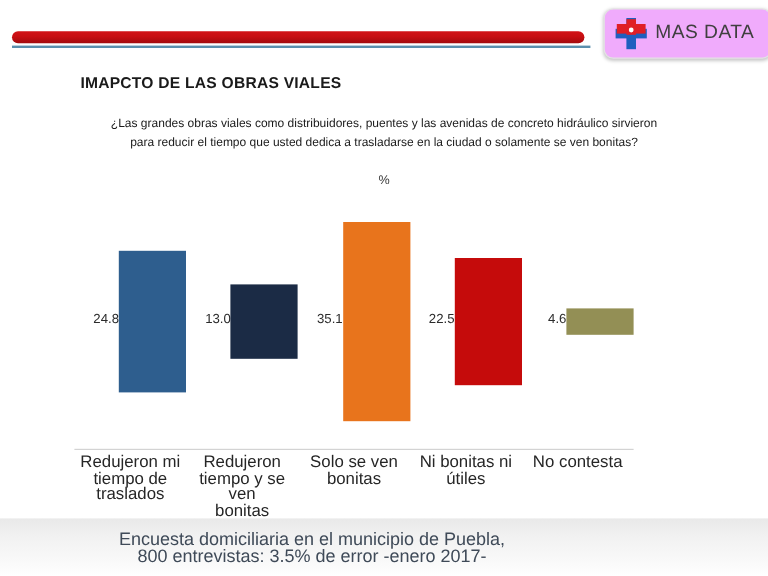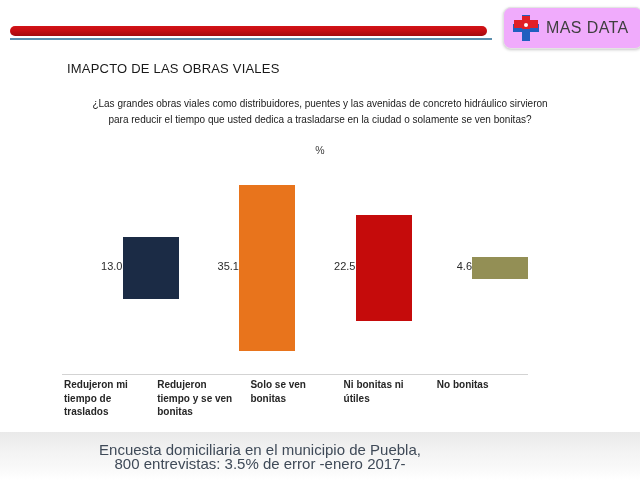--- a/index.html
+++ b/index.html
@@ -106,21 +106,21 @@
     color: #3f3f3f;
     white-space: nowrap;
   }
 
   
   .slide-title {
     position: absolute;
     left: 36px;
     top: 61px;
     font-size: 13px;
-    font-weight: normal;
+    font-weight: bold;
     color: #1a1a1a;
     letter-spacing: 0.2px;
     padding-left: 31px;
   }
   .question {
     position: absolute;
     left: 42px;
     top: 96px;
     width: 556px;
     text-align: center;
@@ -192,26 +192,26 @@
   }
   .cat-labels {
     position: absolute;
     left: 0;
     top: 216px;
     width: 466px;
     display: flex;
   }
   .cat-slot {
     flex: 1 1 0;
-    font-size: 10px;
+    text-align: center;
+    font-size: 14px;
     line-height: 13.5px;
     color: #262626;
     padding: 0 2px;
     box-sizing: border-box;
-    font-weight: bold;
   }
 
   
   .footer-band {
     position: absolute;
     left: 0;
     top: 432px;
     width: 640px;
     height: 48px;
     background: linear-gradient(to bottom, #e9e9e9 0%, #f2f2f2 35%, #fafafa 80%, #ffffff 100%);
@@ -255,20 +255,24 @@
     <span class="q-line">¿Las grandes obras viales como distribuidores, puentes y las avenidas de concreto hidráulico sirvieron</span>
     <span class="q-line">para reducir el tiempo que usted dedica a trasladarse en la ciudad o solamente se ven bonitas?</span>
   </div>
 
   <div class="chart">
     <div class="pct-label">%</div>
 
     <div class="plot">
       <div class="bars">
           <div class="bar-slot">
+            <div class="bar-value">24.8</div>
+            <div class="bar-rect" style="height: 117.8px; background: rgb(46, 94, 142);"></div>
+          </div>
+          <div class="bar-slot">
             <div class="bar-value">13.0</div>
             <div class="bar-rect" style="height: 61.75px; background: rgb(27, 43, 69);"></div>
           </div>
           <div class="bar-slot">
             <div class="bar-value">35.1</div>
             <div class="bar-rect" style="height: 166.725px; background: rgb(232, 116, 28);"></div>
           </div>
           <div class="bar-slot">
             <div class="bar-value">22.5</div>
             <div class="bar-rect" style="height: 106.875px; background: rgb(197, 11, 11);"></div>
@@ -292,21 +296,21 @@
           </div>
           <div class="cat-slot">
             <span style="display: block;">Solo se ven</span>
             <span style="display: block;">bonitas</span>
           </div>
           <div class="cat-slot">
             <span style="display: block;">Ni bonitas ni</span>
             <span style="display: block;">útiles</span>
           </div>
           <div class="cat-slot">
-            <span style="display: block;">No bonitas</span>
+            <span style="display: block;">No contesta</span>
           </div>
         </div>
     </div>
   </div>
 
   <div class="footer-band"></div>
   <div class="footer-text">
     <span class="f-line">Encuesta domiciliaria en el municipio de Puebla,</span>
     <span class="f-line">800 entrevistas: 3.5% de error -enero 2017-</span>
   </div>

